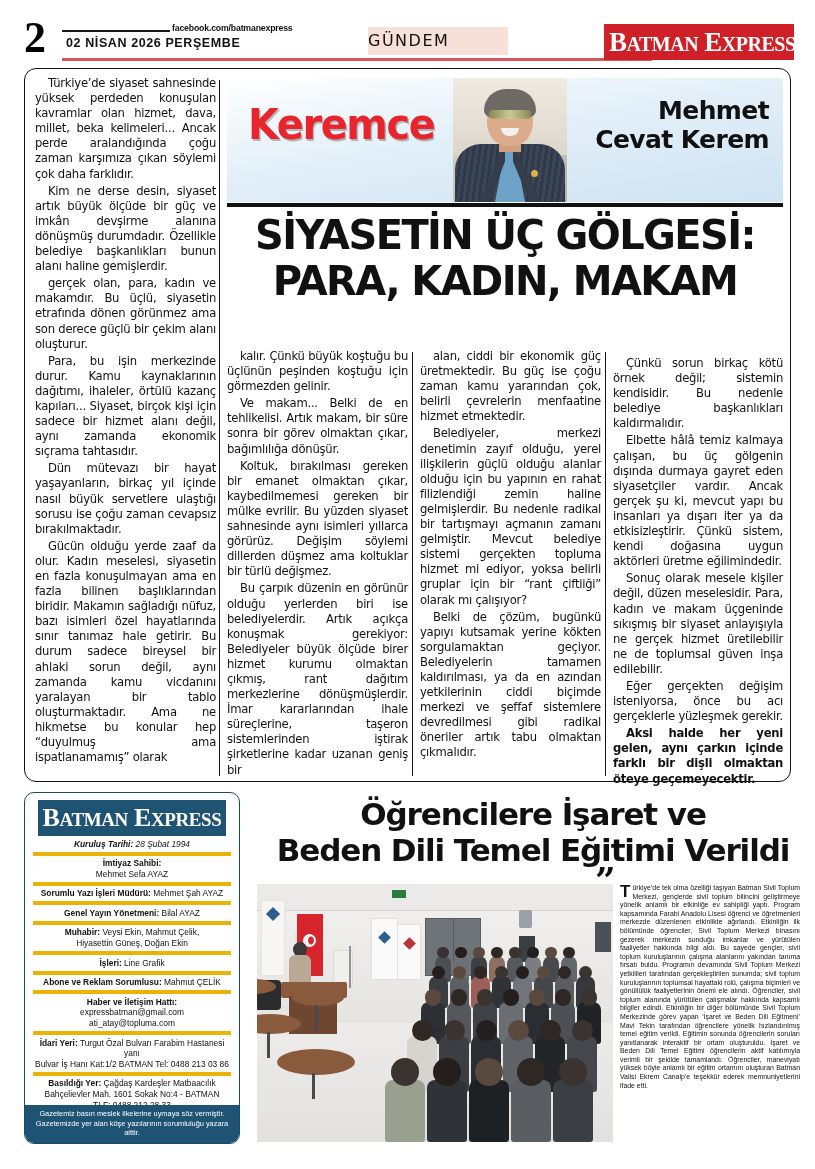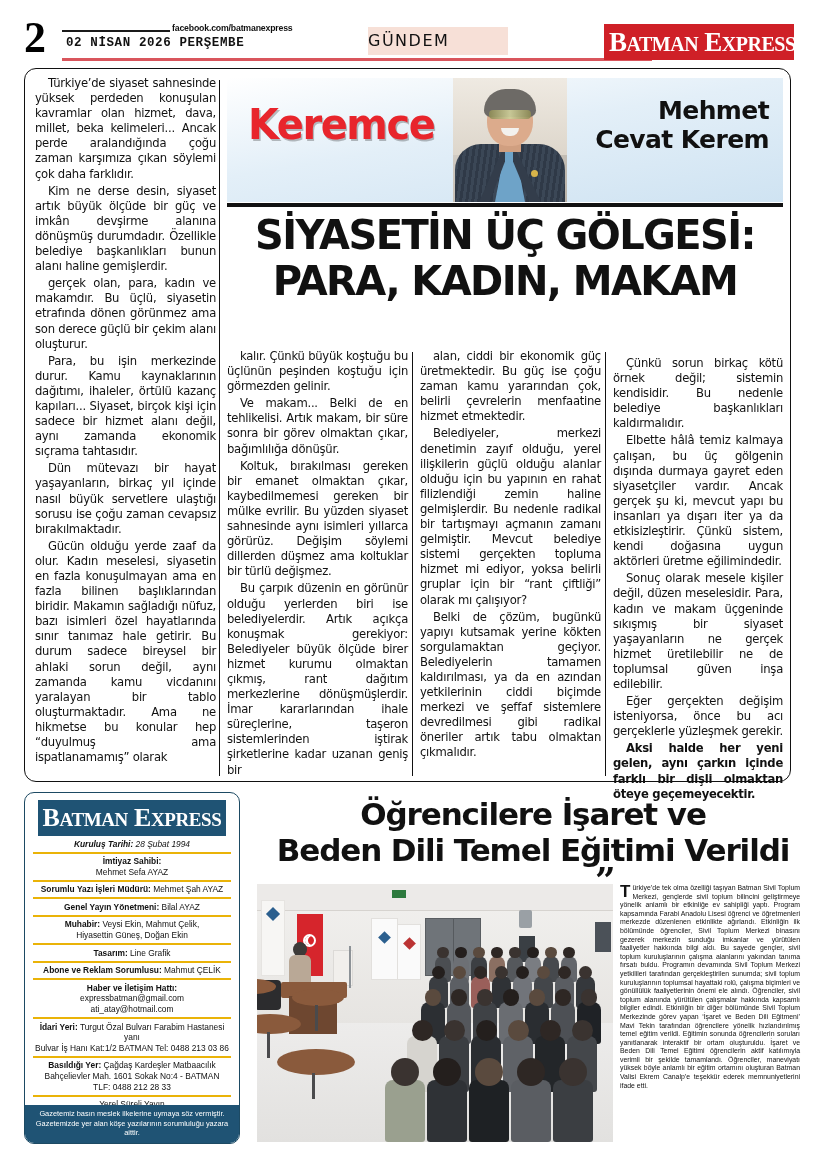--- a/index.html
+++ b/index.html
@@ -4,21 +4,21 @@
 <style>
   html,body{margin:0;padding:0;background:#ffffff;}
   body{width:815px;height:1169px;font-family:"Liberation Sans",sans-serif;color:#000;overflow:hidden;position:relative;}
 
   
   .page-header{position:absolute;left:0;top:0;width:815px;height:66px;}
   .page-num{position:absolute;left:24px;top:16px;font-family:"Liberation Serif",serif;font-weight:bold;font-size:44px;line-height:44px;letter-spacing:-1px;}
   .hdr-rule-top{position:absolute;left:62px;top:30px;width:108px;height:2px;background:#1a1a1a;}
   .hdr-social{position:absolute;left:172px;top:22px;font-size:9.5px;font-weight:bold;letter-spacing:-0.2px;color:#111;white-space:nowrap;
     transform:scaleX(.92);transform-origin:left center;}
-  .hdr-date{position:absolute;left:66px;top:36px;font-size:12.5px;font-weight:bold;letter-spacing:.6px;color:#111;white-space:nowrap;font-family:Liberation Mono, monospace;}
+  .hdr-date{position:absolute;left:66px;top:36px;font-size:12.5px;font-weight:bold;letter-spacing:.6px;color:#111;white-space:nowrap;}
   .hdr-rule-bot{position:absolute;left:62px;top:58px;width:590px;height:2.5px;background:#d9555c;}
   .hdr-section{position:absolute;left:368px;top:27px;width:140px;height:28px;background:#f7e0d7;}
   .hdr-section span{display:block;text-align:left;line-height:28px;font-size:16px;letter-spacing:1.5px;color:#111;font-family:"DejaVu Sans",sans-serif;}
   .masthead-top{position:absolute;left:604px;top:24px;width:190px;height:36px;background:#cf2027;overflow:hidden;}
   .masthead-top .mw{color:#fff;font-family:"Liberation Serif",serif;font-weight:bold;font-size:27px;line-height:36px;
      letter-spacing:-0.5px;padding-left:5px;white-space:nowrap;transform:scaleX(1.0);transform-origin:left center;}
   .masthead-top .sm{font-size:20px;}
 
   
   .main-frame{position:absolute;left:24px;top:68px;width:767px;height:714px;border:1.6px solid #111;border-radius:12px;box-sizing:border-box;}
@@ -67,21 +67,21 @@
 
   .vsep{position:absolute;background:#111;width:1.4px;}
 
   
   .imprint{position:absolute;left:24px;top:792px;width:216px;height:352px;border:1.6px solid #1d4a63;
       border-radius:10px;box-sizing:border-box;overflow:hidden;background:#fff;}
   .imprint-logo{margin:7px auto 0;width:188px;height:36px;background:#1f5374;}
   .imprint-logo .mw{color:#fff;font-family:"Liberation Serif",serif;font-weight:bold;font-size:26px;line-height:36px;
      letter-spacing:-0.4px;text-align:center;white-space:nowrap;}
   .imprint-logo .sm{font-size:19px;}
-  .imp-row{border-top:2px solid #eab308;margin:0 8px;padding:2.5px 2px;text-align:center;
+  .imp-row{border-top:4px solid #eab308;margin:0 8px;padding:2.5px 2px;text-align:center;
      font-size:8.4px;line-height:10.6px;font-family:"Liberation Sans",sans-serif;color:#111;}
   .imp-row:first-of-type{border-top:none;font-style:italic;}
   .imp-row b{font-weight:bold;}
   .imprint-footer{position:absolute;left:0;bottom:0;width:100%;background:#1f5374;color:#fff;
      font-size:7.4px;line-height:9.6px;text-align:center;padding:4px 6px 5px;box-sizing:border-box;}
 
   
   .bottom-headline{position:absolute;left:255px;top:796px;width:556px;text-align:center;
      font-family:"DejaVu Sans",sans-serif;font-weight:bold;font-size:31px;line-height:36px;letter-spacing:-1.1px;color:#111;}
 
@@ -194,21 +194,21 @@
     <p>Bu çarpık düzenin en görünür olduğu yerlerden biri ise belediyelerdir. Artık açıkça konuşmak gerekiyor: Belediyeler büyük ölçüde birer hizmet kurumu olmaktan çıkmış, rant dağıtım merkezlerine dönüşmüşlerdir. İmar kararlarından ihale süreçlerine, taşeron sistemlerinden iştirak şirketlerine kadar uzanan geniş bir</p>
   </div>
 <div class="col" id="col3">
     <p>alan, ciddi bir ekonomik güç üretmektedir. Bu güç ise çoğu zaman kamu yararından çok, belirli çevrelerin menfaatine hizmet etmektedir.</p>
     <p>Belediyeler, merkezi denetimin zayıf olduğu, yerel ilişkilerin güçlü olduğu alanlar olduğu için bu yapının en rahat filizlendiği zemin haline gelmişlerdir. Bu nedenle radikal bir tartışmayı açmanın zamanı gelmiştir. Mevcut belediye sistemi gerçekten topluma hizmet mi ediyor, yoksa belirli gruplar için bir “rant çiftliği” olarak mı çalışıyor?</p>
     <p>Belki de çözüm, bugünkü yapıyı kutsamak yerine kökten sorgulamaktan geçiyor. Belediyelerin tamamen kaldırılması, ya da en azından yetkilerinin ciddi biçimde merkezi ve şeffaf sistemlere devredilmesi gibi radikal öneriler artık tabu olmaktan çıkmalıdır.</p>
   </div>
 <div class="col" id="col4">
     <p>Çünkü sorun birkaç kötü örnek değil; sistemin kendisidir. Bu nedenle belediye başkanlıkları kaldırmalıdır.</p>
     <p>Elbette hâlâ temiz kalmaya çalışan, bu üç gölgenin dışında durmaya gayret eden siyasetçiler vardır. Ancak gerçek şu ki, mevcut yapı bu insanları ya dışarı iter ya da etkisizleştirir. Çünkü sistem, kendi doğasına uygun aktörleri üretme eğilimindedir.</p>
-    <p>Sonuç olarak mesele kişiler değil, düzen meselesidir. Para, kadın ve makam üçgeninde sıkışmış bir siyaset yaşayanların ne gerçek hizmet üretilebilir ne de toplumsal güven inşa edilebilir.</p>
+    <p>Sonuç olarak mesele kişiler değil, düzen meselesidir. Para, kadın ve makam üçgeninde sıkışmış bir siyaset anlayışıyla ne gerçek hizmet üretilebilir ne de toplumsal güven inşa edilebilir.</p>
     <p>Eğer gerçekten değişim isteniyorsa, önce bu acı gerçeklerle yüzleşmek gerekir.</p>
     <p class="bold">Aksi halde her yeni gelen, aynı çarkın içinde farklı bir dişli olmaktan öteye geçemeyecektir.</p>
   </div>
 
 <div class="imprint">
   <div class="imprint-logo">
     <div class="mw"><span>B</span><span class="sm">ATMAN</span>&nbsp;<span>E</span><span class="sm">XPRESS</span></div>
   </div>
   <div id="imprint-rows">
       <div class="imp-row">
@@ -222,29 +222,29 @@
         <div><b>Sorumlu Yazı İşleri Müdürü:</b> Mehmet Şah AYAZ</div>
       </div>
       <div class="imp-row">
         <div><b>Genel Yayın Yönetmeni:</b> Bilal AYAZ</div>
       </div>
       <div class="imp-row">
         <div><b>Muhabir:</b> Veysi Ekin, Mahmut Çelik,</div>
         <div>Hiyasettin Güneş, Doğan Ekin</div>
       </div>
       <div class="imp-row">
-        <div><b>Tasarım:</b> Line Grafik</div>
+        <div><b>İşleri:</b> Line Grafik</div>
       </div>
       <div class="imp-row">
         <div><b>Abone ve Reklam Sorumlusu:</b> Mahmut ÇELİK</div>
       </div>
       <div class="imp-row">
         <div><b>Haber ve İletişim Hattı:</b></div>
         <div>expressbatman@gmail.com</div>
-        <div>ati_atay@hotmail.com</div>
+        <div>ati_atay@topluma.com</div>
       </div>
       <div class="imp-row">
         <div><b>İdari Yeri:</b> Turgut Özal Bulvarı Farabim Hastanesi yanı</div>
         <div>Bulvar İş Hanı Kat:1/2 BATMAN Tel: 0488 213 03 86</div>
       </div>
       <div class="imp-row">
         <div><b>Basıldığı Yer:</b> Çağdaş Kardeşler Matbaacılık</div>
         <div>Bahçelievler Mah. 1601 Sokak No:4  -  BATMAN</div>
         <div>TLF: 0488 212 28 33</div>
       </div>

